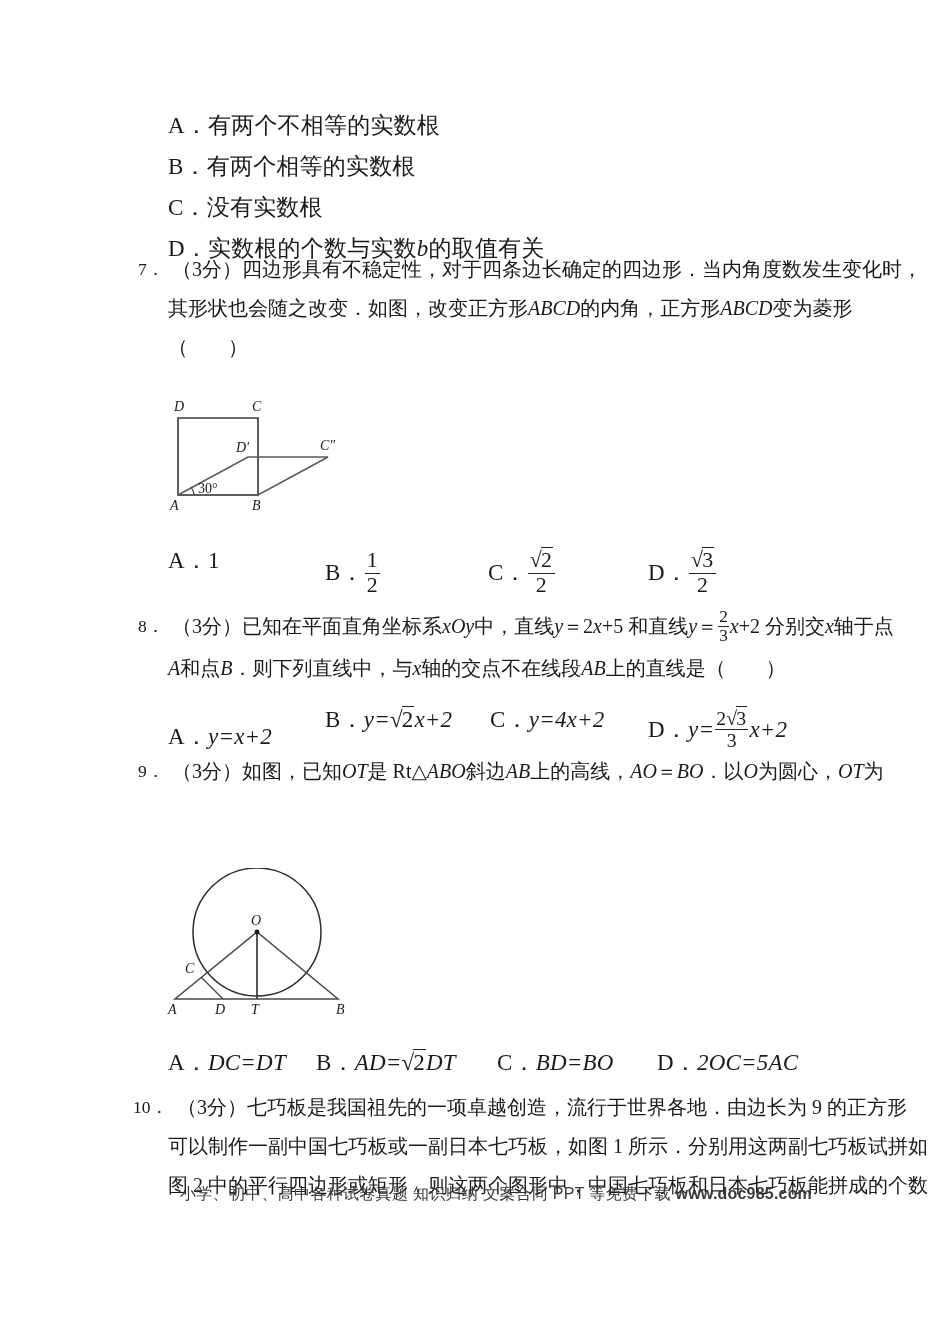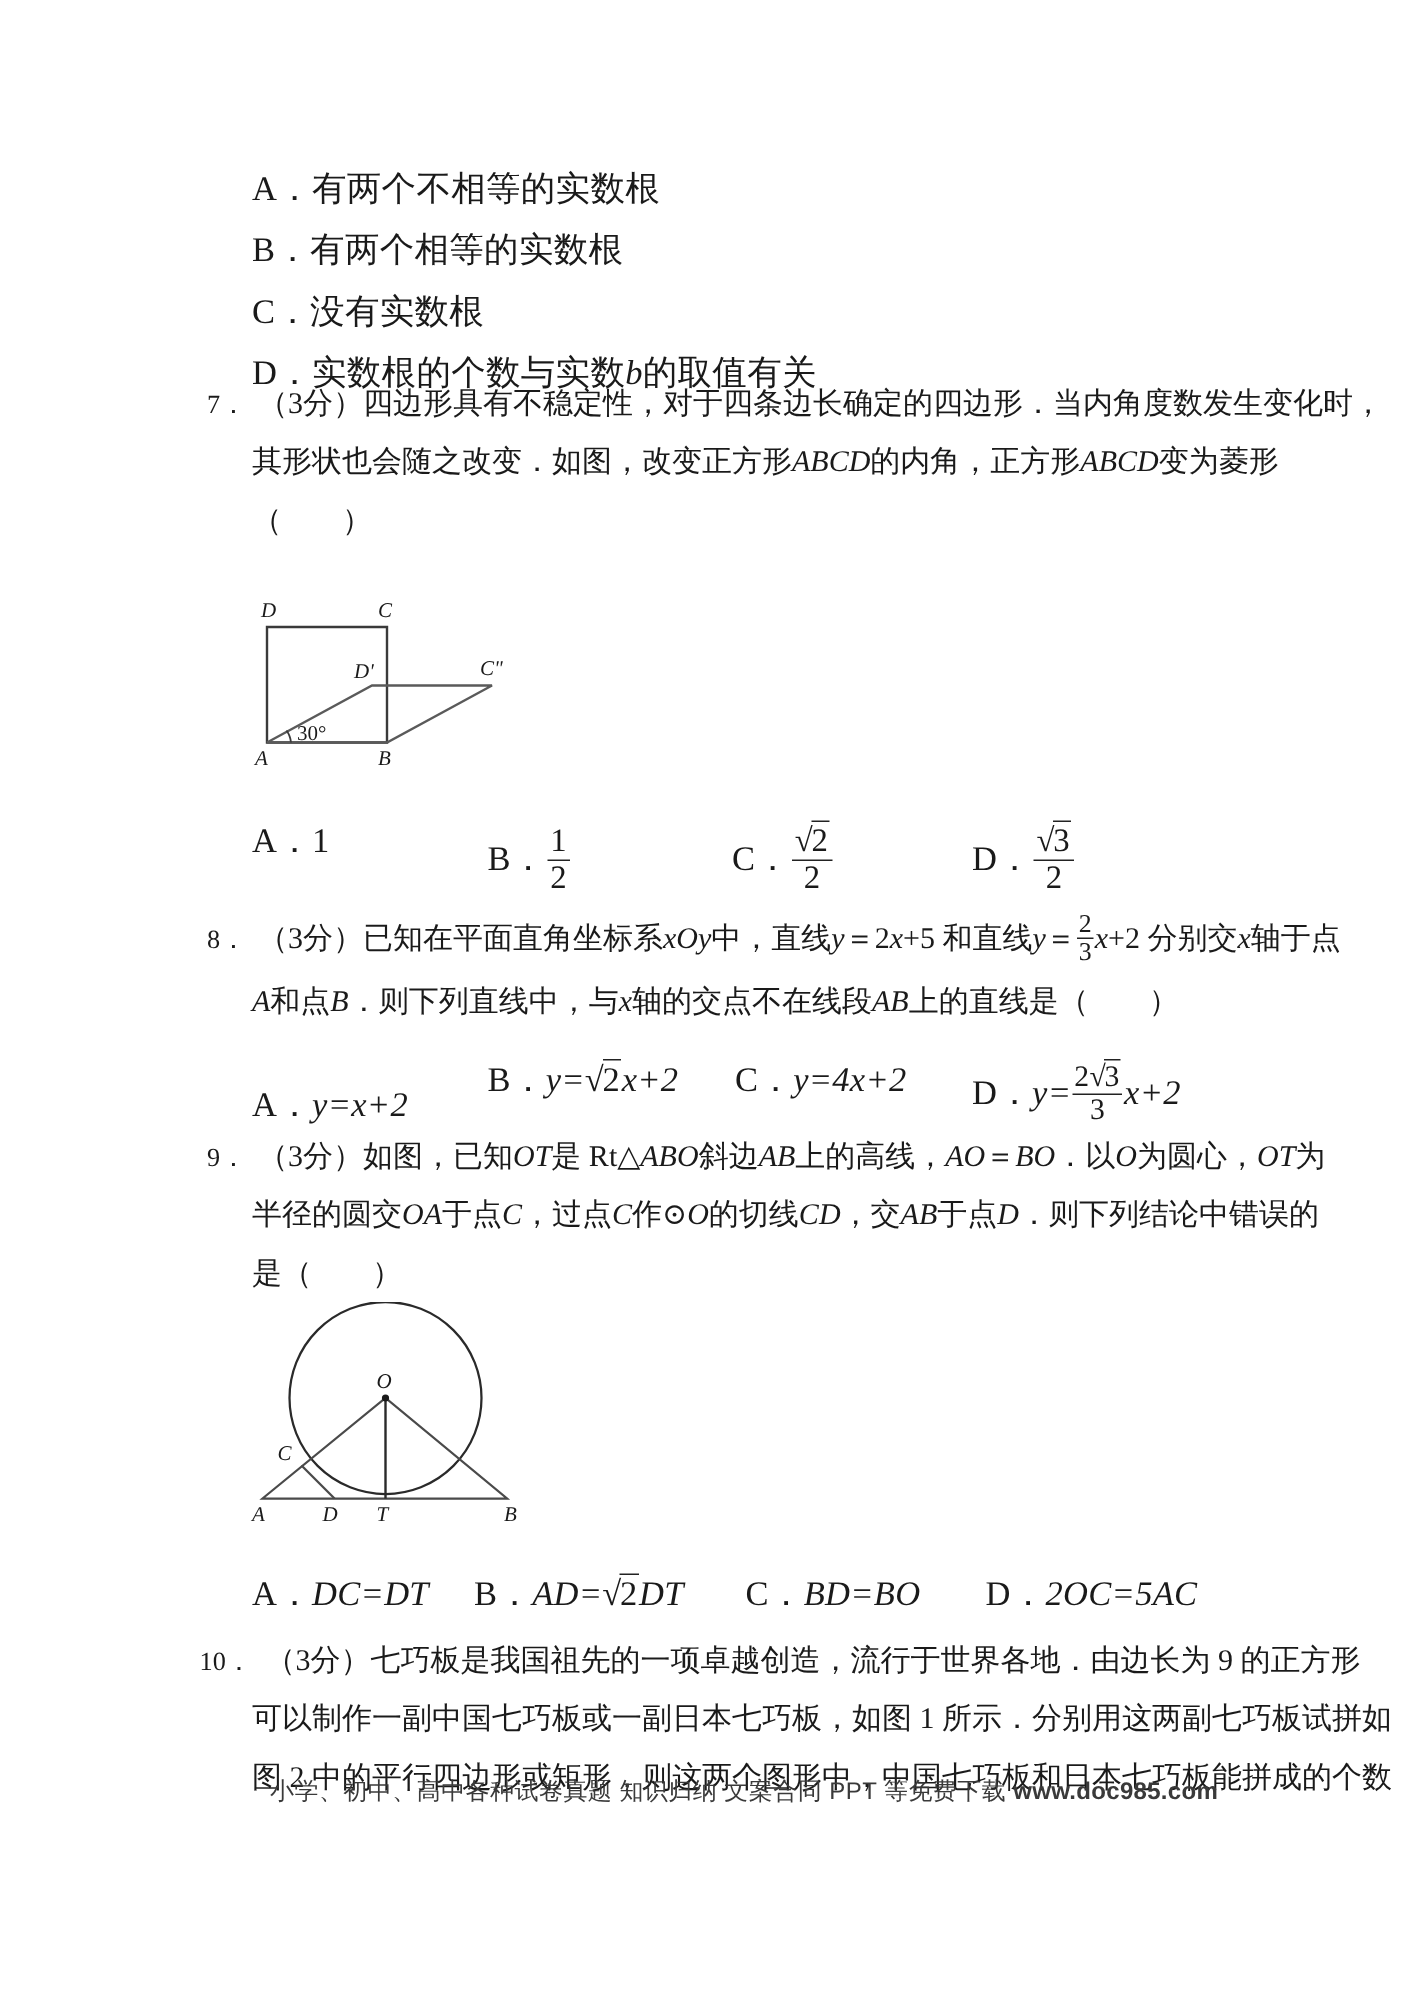--- a/index.html
+++ b/index.html
@@ -171,24 +171,20 @@
     <span>C．</span><i class="v">y=4x+2</i>
   </div>
   <div class="opt-line" style="left:648px; top:708px;">
     <span>D．</span><i class="v">y=</i><span class="frac-sm"><span class="num"><span>2</span><span class="rad">√<span class="bar">3</span></span></span><span class="den">3</span></span><i class="v">x+2</i>
   </div>
 
   <div class="qnum" style="left:138px; top:752px;">9．</div>
   <div class="qtext" style="left:172px; top:752px; width:655px;">
     <div><span>（3分）</span><span>如图，已知</span><i class="v">OT</i><span>是 Rt△</span><i class="v">ABO</i><span>斜边</span><i class="v">AB</i><span>上的高线，</span><i class="v">AO</i><span>＝</span><i class="v">BO</i><span>．以</span><i class="v">O</i><span>为圆心，</span><i class="v">OT</i><span>为</span></div>
   </div>
-  <div class="qtext" style="left:168px; top:791px; width:660px;">
-    <div><span>半径的圆交</span><i class="v">OA</i><span>于点</span><i class="v">C</i><span>，过点</span><i class="v">C</i><span>作⊙</span><i class="v">O</i><span>的切线</span><i class="v">CD</i><span>，交</span><i class="v">AB</i><span>于点</span><i class="v">D</i><span>．则下列结论中错误的</span></div>
-    <div>是（　　）</div>
-  </div>
 
   <div class="figure" style="left:160px; top:868px; width:200px; height:150px;">
     <svg width="200" height="150" viewBox="0 0 200 150">
 
       <circle cx="97" cy="64" r="64" fill="none" stroke="#2a2a2a" stroke-width="1.5"></circle>
 
       <path d="M15 131 L178 131 L97 64 Z" fill="none" stroke="#4a4a4a" stroke-width="1.5"></path>
 
       <line x1="97" y1="64" x2="97" y2="131" stroke="#2a2a2a" stroke-width="1.6"></line>
 

